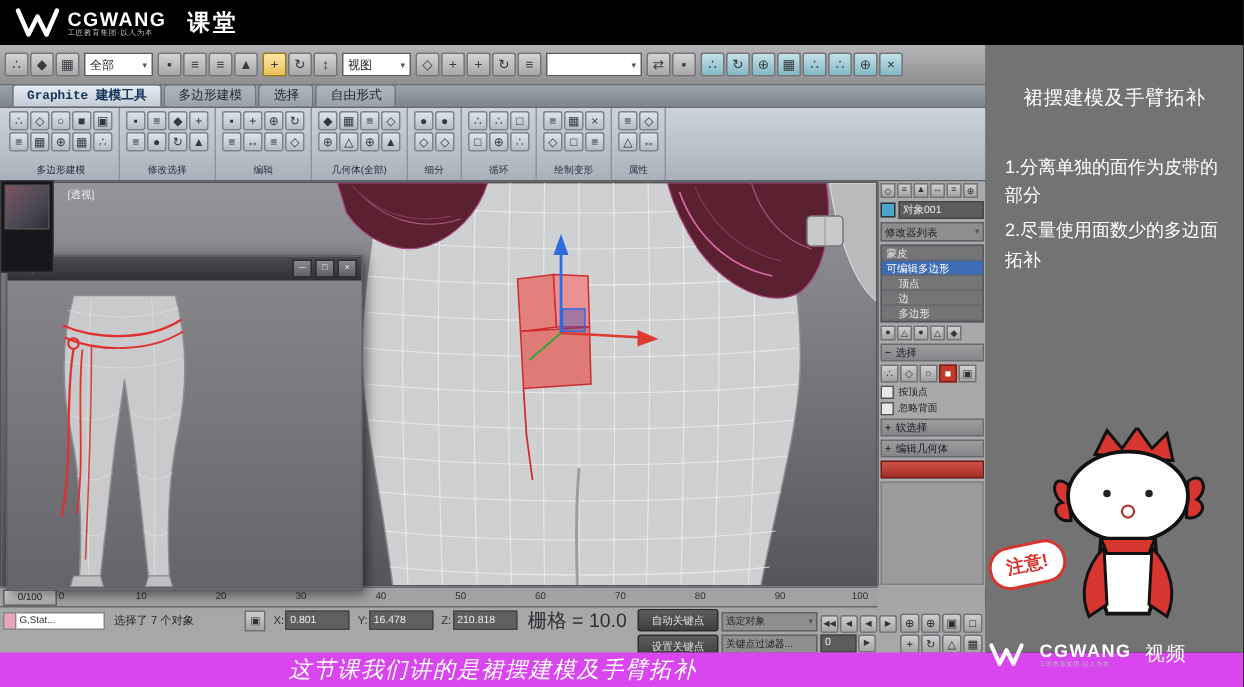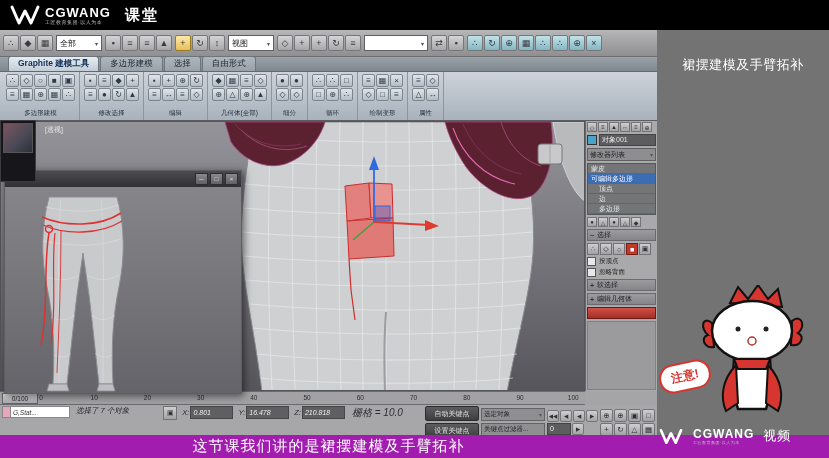--- a/index.html
+++ b/index.html
@@ -24,21 +24,21 @@
          font-size:9px;color:#3a3a3e;display:inline-flex;align-items:center;justify-content:center;box-sizing:border-box;}
   .ticon.active{background:linear-gradient(#ffe9a8,#e8bf5a);border-color:#9a7a20;}
   .tseg.hot .ticon{background:linear-gradient(#c3e2e8,#82b7c4);}
   .tdrop{height:14px;min-width:38px;background:#fff;border:1px solid #5f5f63;display:flex;align-items:center;
          justify-content:space-between;font-size:8px;color:#222;padding:0 3px;gap:2px;}
   .car{font-size:6px;color:#555;font-style:normal;}
 
   .rtabs{height:14px;background:linear-gradient(#9aa2aa,#7e868e);display:flex;align-items:flex-end;padding-left:8px;gap:1px;border-bottom:1px solid #667;}
   .rtab{font-size:8.5px;color:#1e2630;padding:1px 9px;background:linear-gradient(#aeb6be,#99a1a9);
         border:1px solid #6d757d;border-bottom:none;border-radius:3px 3px 0 0;}
-  .rtab.active{background:linear-gradient(#e6ecf2,#c3ccd5);font-weight:bold;color:#12325a;}
+  .rtab.active{background:linear-gradient(#e6ecf2,#c3ccd5);font-weight:bold;color:#12325a;font-family:Liberation Mono, monospace;}
 
   .ribbon{height:48px;background:linear-gradient(#ccd3da,#a9b2bb);border-bottom:1px solid #5e5e62;display:flex;overflow:hidden;padding-left:2px;}
   .rbgroup{display:flex;flex-direction:column;border-right:1px solid #8d959d;padding:2px 4px 0 4px;}
   .rbrows{display:flex;flex-direction:column;gap:1px;}
   .rbrow{display:flex;gap:1px;}
   .rbicon{width:13px;height:13px;background:linear-gradient(#dfe5ea,#b4bdc6);border:1px solid #7d858d;border-radius:2px;
           font-size:8px;color:#2e3a46;display:inline-flex;align-items:center;justify-content:center;box-sizing:border-box;}
   .rblabel{font-size:6.5px;color:#23313f;text-align:center;margin-top:auto;padding:1px 0 2px 0;white-space:nowrap;}
 
   .workspace{display:flex;height:270px;}
@@ -75,33 +75,33 @@
 
   
   .timeline{position:relative;height:12px;margin-right:72px;background:#a2a2a4;border-top:1px solid #6b6b6f;border-bottom:1px solid #6b6b6f;overflow:hidden;}
   .tick{position:absolute;top:2px;font-size:6.5px;color:#2e2e32;transform:translateX(-50%);}
   .tslider{position:absolute;left:2px;top:1px;width:34px;height:9px;background:linear-gradient(#d8d8da,#ababad);border:1px solid #666;
            font-size:6.5px;color:#222;display:flex;align-items:center;justify-content:center;z-index:2;}
 
   
   .statusbar{height:34px;background:#a7a7a9;display:flex;padding:1px 2px;box-sizing:border-box;}
   .sb-left{flex:1;display:flex;flex-direction:column;}
-  .sb-row{display:flex;align-items:flex-start;height:15px;font-style:italic;}
+  .sb-row{display:flex;align-items:center;height:15px;}
   .mxs{display:flex;height:12px;}
   .mxs-pink{width:7px;background:#e8a7b8;border:1px solid #87878b;}
   .mxs-white{width:54px;background:#fff;border:1px solid #87878b;border-left:none;font-size:6.5px;color:#333;
              display:flex;align-items:center;padding:0 2px;overflow:hidden;white-space:nowrap;}
   .selinfo{font-size:7.5px;color:#26262a;margin-left:6px;white-space:nowrap;}
   .lockicon{width:12px;height:12px;margin-left:34px;background:linear-gradient(#cfcfd1,#a2a2a4);border:1px solid #737377;
             font-size:7px;color:#333;display:flex;align-items:center;justify-content:center;}
   .coords{display:flex;align-items:center;}
   .coordlab{font-size:7.5px;color:#2e2e32;margin:0 1px 0 5px;}
   .coordbox{width:37px;height:11px;background:#5f5f61;color:#ececec;font-size:7px;display:inline-flex;align-items:center;
             padding:0 2px;border:1px solid #464648;}
-  .gridinfo{font-size:10px;color:#2e2e32;margin-left:7px;white-space:nowrap;}
+  .gridinfo{font-size:13px;color:#2e2e32;margin-left:7px;white-space:nowrap;}
   .promptline{font-size:7.5px;color:#333;margin-left:70px;white-space:nowrap;}
   .sb-right{display:flex;gap:2px;align-items:center;}
   .kcol{display:flex;flex-direction:column;gap:2px;}
   .keybtn{width:52px;height:13px;background:linear-gradient(#5c5c5e,#3e3e40);border:1px solid #2c2c2e;color:#e0e0e0;
           font-size:7px;display:flex;align-items:center;justify-content:center;border-radius:2px;white-space:nowrap;}
   .sb-drop{width:64px;height:13px;background:#8f8f91;border:1px solid #636367;font-size:6.5px;color:#1e1e22;
            display:flex;align-items:center;justify-content:space-between;padding:0 2px;box-sizing:border-box;white-space:nowrap;overflow:hidden;}
   .pcol .prow{display:flex;gap:1px;margin:1px 0;}
   .pbtn{min-width:12px;height:12px;background:linear-gradient(#cfcfd1,#a5a5a7);border:1px solid #76767a;font-size:5.5px;color:#333;
         display:inline-flex;align-items:center;justify-content:center;border-radius:2px;box-sizing:border-box;}
@@ -128,21 +128,21 @@
   
   .sidebar{position:absolute;left:657px;top:30px;width:172px;height:405px;background:#737373;}
   .sb-title{color:#fff;font-size:13px;text-align:center;margin-top:26px;letter-spacing:.5px;}
   .sb-notes{margin:28px 13px 0 13px;color:#fff;font-size:12px;line-height:1.6;}
   .noteline{margin-bottom:4px;}
   .mascot{position:absolute;left:35px;top:255px;}
   .bubble{position:absolute;left:2px;top:332px;background:#fff;border:2.5px solid #d6362f;border-radius:14px;
           color:#d6362f;font-weight:bold;font-size:12px;padding:4px 10px;transform:rotate(-12deg);z-index:5;}
 
   
-  .bottombar{position:absolute;left:0;top:435px;width:829px;height:23px;background:#a21caf;}
+  .bottombar{position:absolute;left:0;top:435px;width:829px;height:23px;background:#d946ef;font-style:italic;}
   .subtitle{position:absolute;left:0;top:0;width:657px;height:23px;display:flex;align-items:center;justify-content:center;
             color:#fff;font-size:15px;letter-spacing:1px;}
   .brlogo{position:absolute;left:659px;top:427px;display:flex;align-items:center;gap:5px;z-index:6;}
   .brlogo .brandname{font-size:12px;}
   .brlogo .brandsub{font-size:4px;}
   .footprod{color:#fff;font-size:13px;font-weight:normal;margin-left:4px;letter-spacing:1px;}
 </style>
 </head>
 <body>
 
@@ -596,20 +596,24 @@
       </g>
     </svg>
   </div>
 
   <div class="thumbwin">
     <div class="thumbimg"></div>
   </div>
 
   <div class="sidebar">
     <div class="sb-title">裙摆建模及手臂拓补</div>
+    <div class="sb-notes">
+        <div class="noteline">1.分离单独的面作为皮带的部分</div>
+        <div class="noteline">2.尽量使用面数少的多边面拓补</div>
+      </div>
     <svg class="mascot" width="120" height="140" viewBox="0 0 120 140">
       <path d="M38,18 L46,2 L56,14 L66,0 L76,14 L86,4 L90,22 Z" fill="#d6362f" stroke="#111" stroke-width="2"></path>
       <path d="M20,38 C10,30 8,44 16,50 C8,52 12,64 22,62 Z" fill="#d6362f" stroke="#111" stroke-width="2"></path>
       <path d="M100,36 C110,28 114,42 106,48 C114,52 108,62 99,60 Z" fill="#d6362f" stroke="#111" stroke-width="2"></path>
       <ellipse cx="60" cy="46" rx="40" ry="30" fill="#fff" stroke="#111" stroke-width="2.5"></ellipse>
       <circle cx="46" cy="44" r="2.5" fill="#222"></circle>
       <circle cx="74" cy="44" r="2.5" fill="#222"></circle>
       <circle cx="60" cy="56" r="4" fill="none" stroke="#b3372f" stroke-width="1.5"></circle>
       <path d="M42,74 C40,95 42,112 46,124 L74,124 C78,112 80,95 78,74 Z" fill="#fff" stroke="#111" stroke-width="2.5"></path>
       <path d="M42,74 L78,74 L74,84 L46,84 Z" fill="#d6362f" stroke="#111" stroke-width="2"></path>

